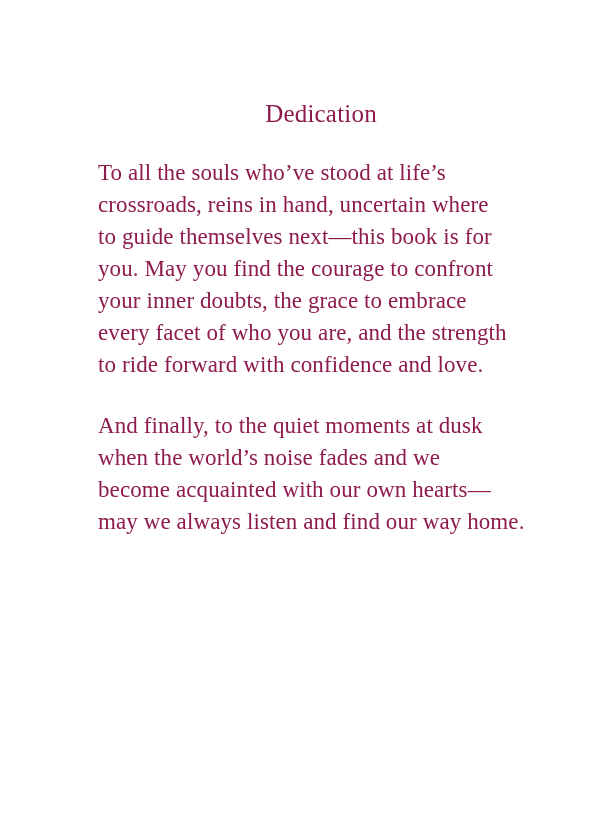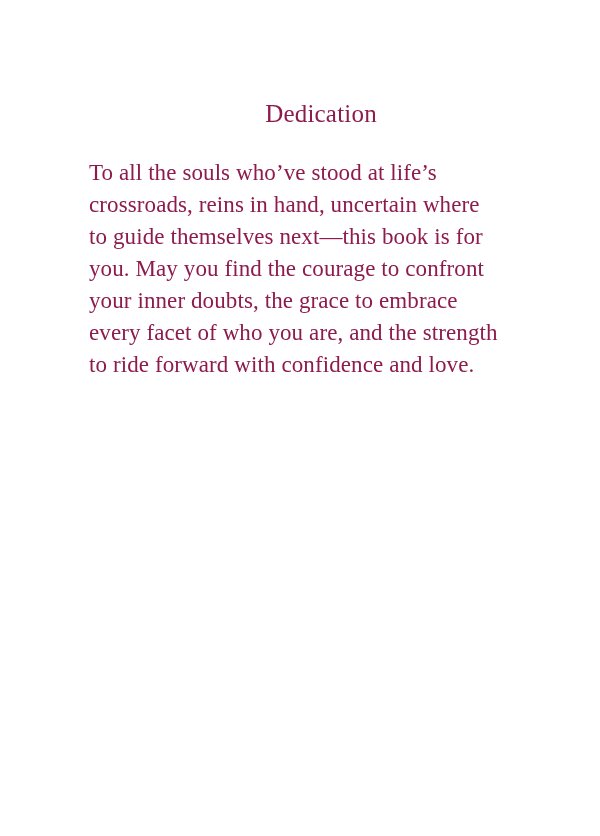--- a/index.html
+++ b/index.html
@@ -26,33 +26,37 @@
     font-size: 25px;
     line-height: 32px;
     text-align: center;
     font-weight: normal;
     margin: 0 0 27px 0;
     letter-spacing: 0.2px;
   }
   .dedication-paragraph {
     font-size: 23px;
     line-height: 32px;
-    margin: 0 0 29px 4px;
+    margin: 0 0 29px 13px;
     white-space: pre-line;
     letter-spacing: 0.1px;
   }
 </style>
 </head>
 <body>
 
 <div class="page">
   <h1 class="page-title">Dedication</h1>
 
   <p class="dedication-paragraph">To all the souls who’ve stood at life’s
 crossroads, reins in hand, uncertain where
 to guide themselves next—this book is for
 you. May you find the courage to confront
 your inner doubts, the grace to embrace
 every facet of who you are, and the strength
 to ride forward with confidence and love.</p>
 
 
+  <p class="dedication-paragraph">And finally, to the quiet moments at dusk
+when the world’s noise fades and we
+become acquainted with our own hearts—
+may we always listen and find our way home.</p>
 </div>
 
 </body></html>

